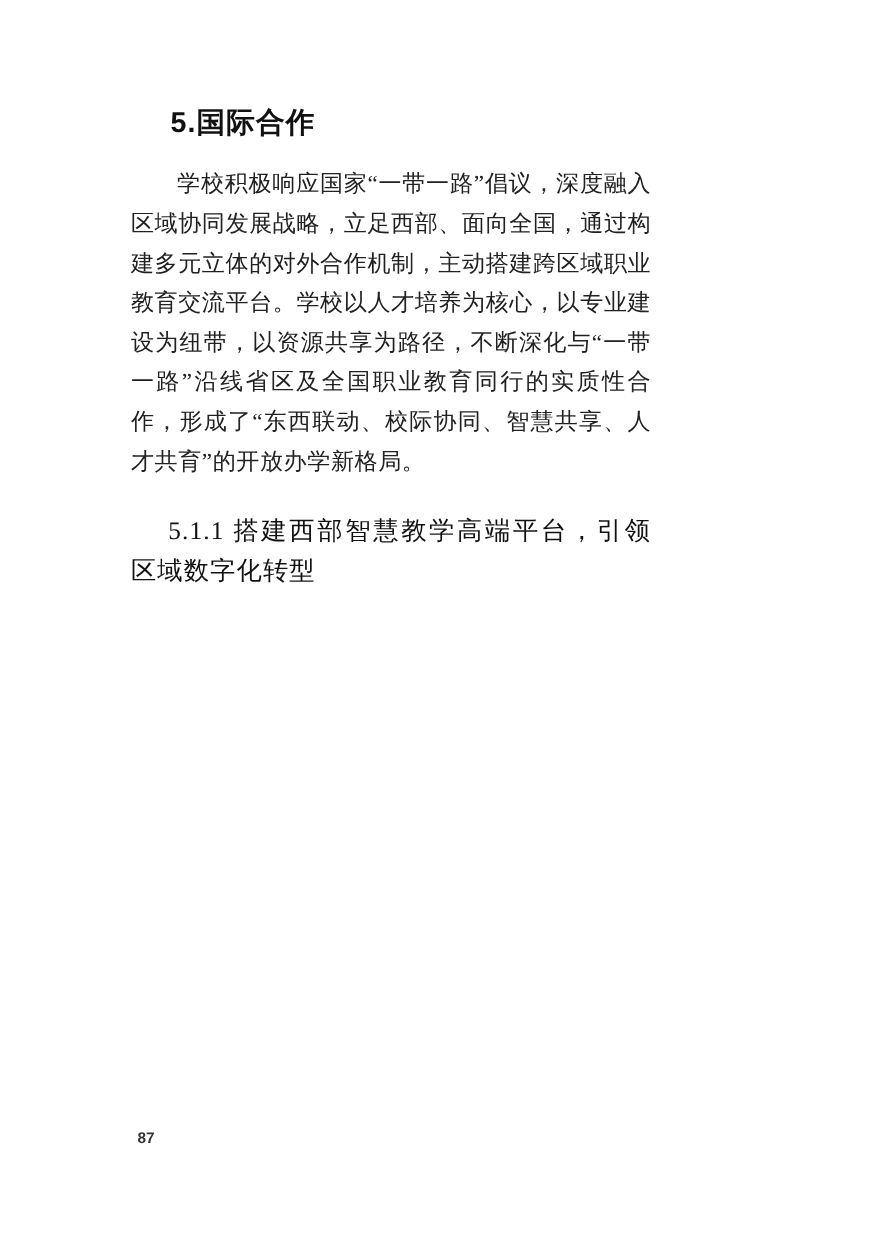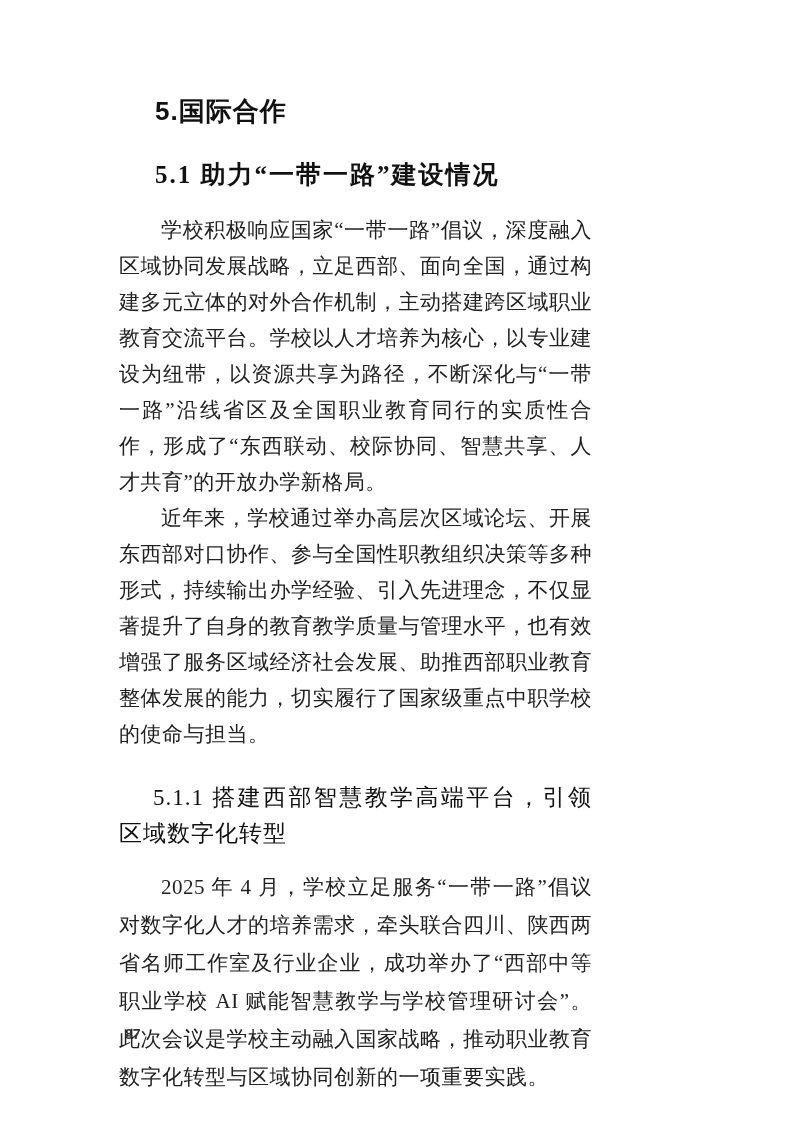--- a/index.html
+++ b/index.html
@@ -78,26 +78,23 @@
   }
 </style>
 </head>
 <body>
 
 <div class="page">
   <div class="content">
 
     <h1 class="doc-h1">5.国际合作</h1>
 
-    <h2 class="doc-h2">5.1 助力“一带一路”建设情况</h2>
 
     <p class="body-para first">学校积极响应国家“一带一路”倡议，深度融入区域协同发展战略，立足西部、面向全国，通过构建多元立体的对外合作机制，主动搭建跨区域职业教育交流平台。学校以人才培养为核心，以专业建设为纽带，以资源共享为路径，不断深化与“一带一路”沿线省区及全国职业教育同行的实质性合作，形成了“东西联动、校际协同、智慧共享、人才共育”的开放办学新格局。</p>
 
-    <p class="body-para">近年来，学校通过举办高层次区域论坛、开展东西部对口协作、参与全国性职教组织决策等多种形式，持续输出办学经验、引入先进理念，不仅显著提升了自身的教育教学质量与管理水平，也有效增强了服务区域经济社会发展、助推西部职业教育整体发展的能力，切实履行了国家级重点中职学校的使命与担当。</p>
 
     <h3 class="doc-h3">5.1.1 搭建西部智慧教学高端平台，引领区域数字化转型</h3>
 
-    <p class="body-para wide">2025 年 4 月，学校立足服务“一带一路”倡议对数字化人才的培养需求，牵头联合四川、陕西两省名师工作室及行业企业，成功举办了“西部中等职业学校 AI 赋能智慧教学与学校管理研讨会”。此次会议是学校主动融入国家战略，推动职业教育数字化转型与区域协同创新的一项重要实践。</p>
 
   </div>
 
   <div class="page-number">87</div>
 </div>
 
 </body></html>

